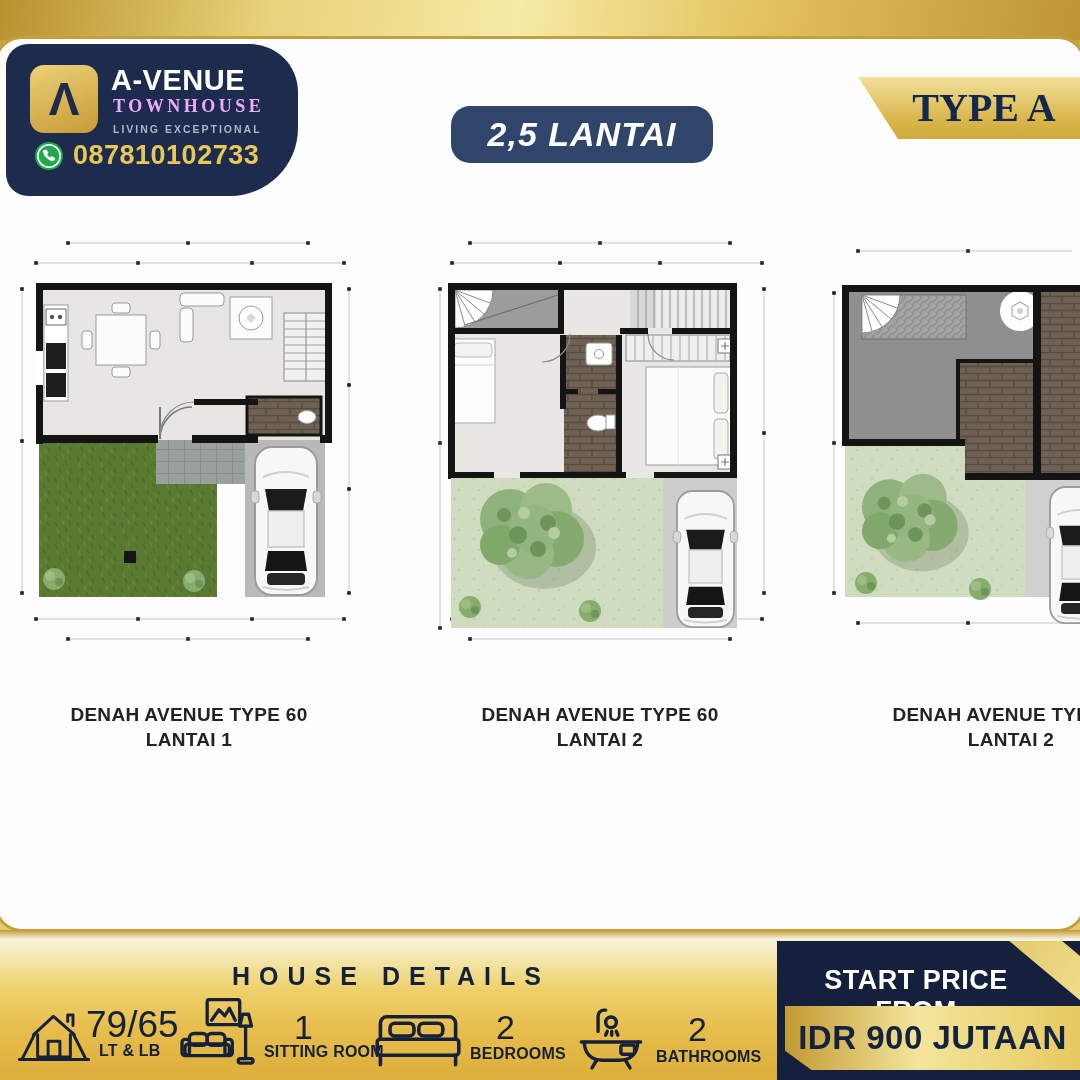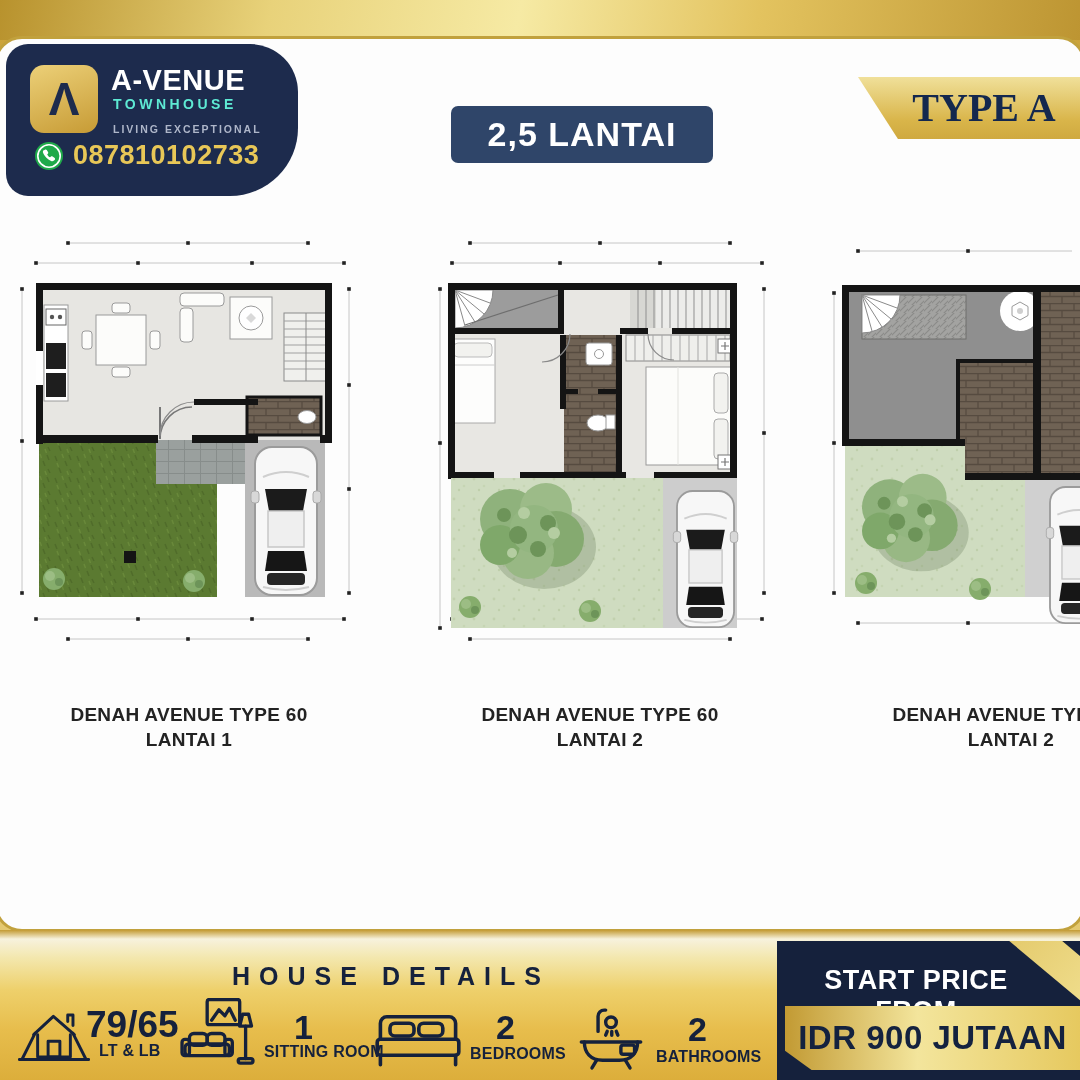--- a/index.html
+++ b/index.html
@@ -14,45 +14,45 @@
   #panel{left:-6px;right:-6px;top:36px;bottom:148px;background:#fdfdfd;
          border:3px solid #c1a13d;border-radius:28px;}
   
   #badge{left:6px;top:44px;width:292px;height:152px;background:#1d2b4d;
          border-radius:22px 48px 68px 22px;z-index:5;}
   #logoMark{left:24px;top:21px;width:68px;height:68px;border-radius:14px;
             background:linear-gradient(160deg,#ecd078,#c79b35);
             display:flex;align-items:center;justify-content:center;
             color:#1d2b4d;font-size:46px;font-weight:800;line-height:1;}
   #brandName{left:105px;top:20px;font-size:29px;font-weight:800;color:#ffffff;letter-spacing:.5px;}
-  #brandSub{left:107px;top:52px;font-size:14px;font-weight:700;color:#5eead4;letter-spacing:3.5px;}
+  #brandSub{left:107px;top:52px;font-size:18px;font-weight:700;color:#f0abfc;letter-spacing:3.5px;font-family:Liberation Serif, serif;}
   #brandTag{left:107px;top:79px;font-size:10.5px;font-weight:700;color:#aeb6c9;letter-spacing:2px;}
   #phoneRow{left:28px;top:96px;display:flex;align-items:center;gap:9px;}
   #phoneNum{font-size:27px;font-weight:800;color:#e8c757;letter-spacing:.5px;}
   
-  #floorsBadge{left:451px;top:106px;width:262px;height:57px;background:#2f4569;border-radius:7px;
+  #floorsBadge{left:451px;top:106px;width:262px;height:57px;background:#2f4569;border-radius:19px;
                color:#fff;font-size:34px;font-weight:800;text-align:center;line-height:57px;
-               letter-spacing:1px;z-index:5;}
+               letter-spacing:1px;z-index:5;font-style:italic;}
   
   #typeRibbon{left:858px;top:77px;width:222px;height:62px;
               background:linear-gradient(180deg,#f0e09a,#d9b54a 70%,#cfa93f);
               clip-path:polygon(0 0,100% 0,100% 100%,18% 100%);
               color:#14284e;font-size:40px;font-weight:800;text-align:center;line-height:62px;
               padding-left:30px;box-sizing:border-box;z-index:5;font-family:Liberation Serif, serif;}
   svg.plan{position:absolute;z-index:2;}
   .caption{top:702px;text-align:center;color:#232323;font-size:19px;font-weight:800;
            line-height:25px;letter-spacing:.3px;z-index:3;}
   .caption span{display:block;}
   
   #footer{left:0;top:930px;width:1080px;height:150px;
           background:linear-gradient(180deg,#c39a33 0px,#f7f2dd 9px,#f3e7ad 28px,#eed06b 60px,#e7bd4c 100px,#dcae3b 150px);
           z-index:4;}
   #hdTitle{left:150px;top:962px;width:400px;text-align:right;color:#15213c;
            font-size:25px;font-weight:800;letter-spacing:9px;z-index:6;}
-  .statVal{color:#15213c;font-weight:700;z-index:6;}
+  .statVal{color:#15213c;font-weight:400;z-index:6;}
   .statLbl{color:#15213c;font-size:16px;font-weight:800;z-index:6;letter-spacing:.2px;}
   .icoSvg{position:absolute;z-index:6;}
   .icoSvg *{stroke:#15213c;stroke-width:4.5;fill:none;stroke-linecap:round;stroke-linejoin:round;}
   
   #priceCard{left:777px;top:941px;width:303px;height:139px;background:#15213c;z-index:7;overflow:hidden;}
   #stripe{position:absolute;top:-26px;right:-60px;width:230px;height:34px;
           background:linear-gradient(90deg,#d8b54a,#f2e294);transform:rotate(40deg);}
   #priceLabel{position:absolute;left:14px;top:24px;width:250px;text-align:center;
               color:#fff;font-size:27px;font-weight:700;letter-spacing:.5px;}
   #priceBanner{position:absolute;left:8px;top:65px;right:0;height:64px;

